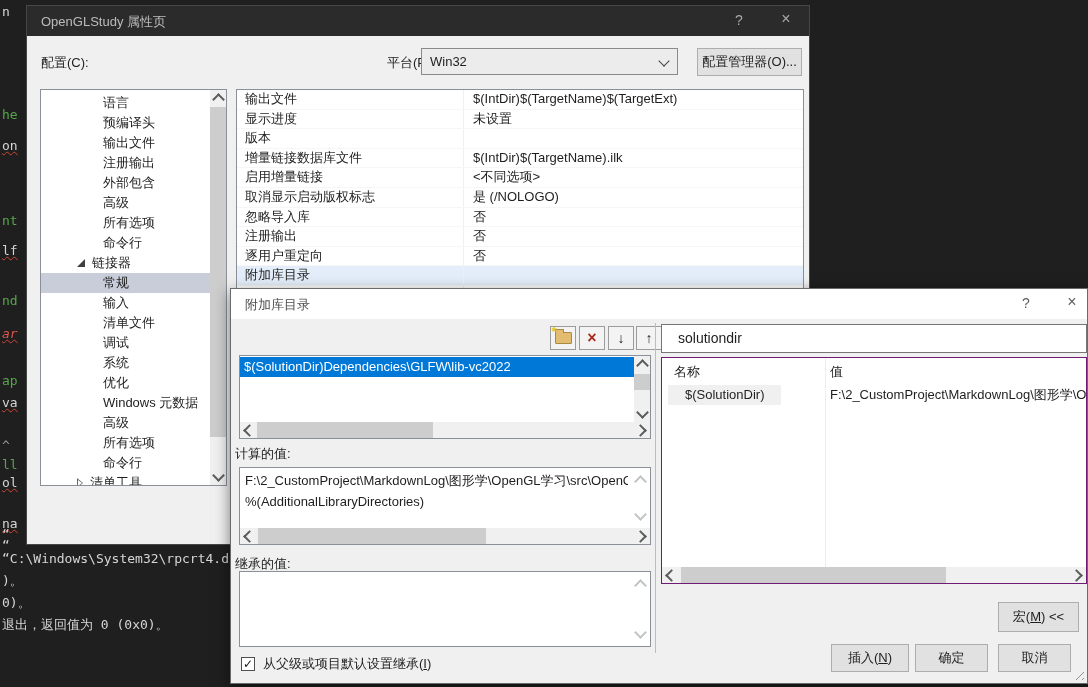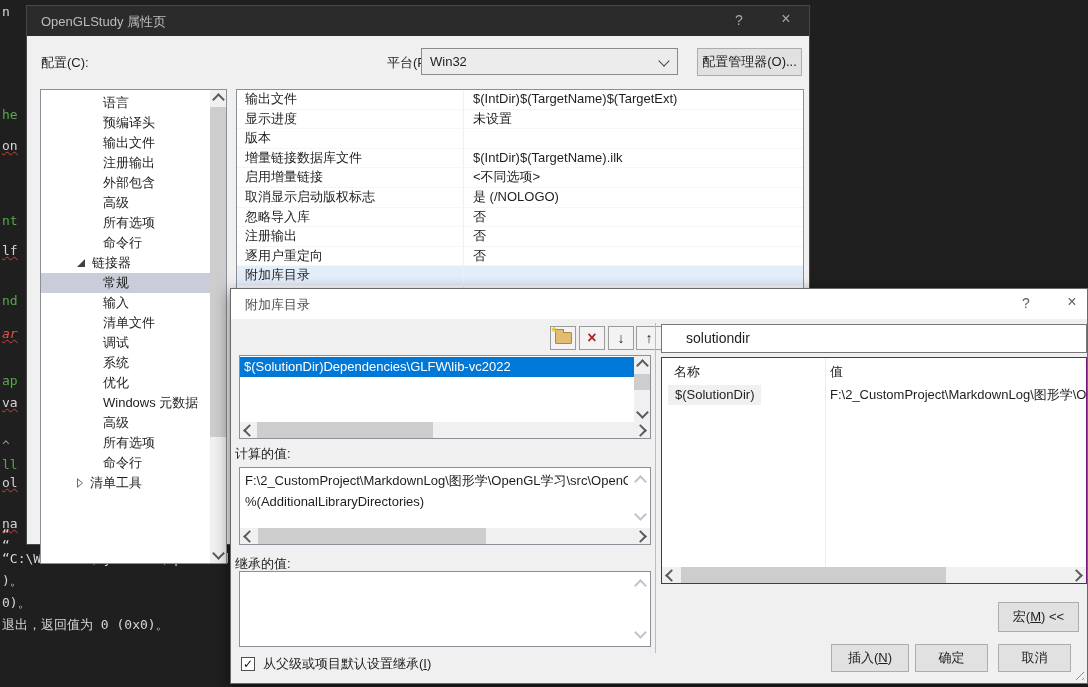--- a/index.html
+++ b/index.html
@@ -26,21 +26,21 @@
                border:1px solid #474747;box-sizing:border-box;}
   #md-titlebar{position:absolute;left:0;top:0;right:0;height:30px;background:#2b2b2b;}
   #md-title{position:absolute;left:14px;top:7px;font-size:13px;color:#bcbcbc;}
   .cap-btn{position:absolute;top:6px;font-size:14px;color:#a8a8a8;width:24px;text-align:center;}
   #cfg-row{position:absolute;left:0;top:42px;right:0;height:30px;font-size:13px;}
   .cfg-label{position:absolute;top:6px;}
   .combo{position:absolute;top:0;height:27px;background:#ececec;border:1px solid #8a8a8a;box-sizing:border-box;}
   .combo .cval{position:absolute;left:8px;top:5px;font-size:13px;}
   .combo .cchev{position:absolute;right:9px;top:8px;width:7px;height:7px;
                 border-left:1.5px solid #464646;border-bottom:1.5px solid #464646;transform:rotate(-45deg);}
-  #tree-panel{position:absolute;left:13px;top:83px;width:187px;height:475px;background:#fff;
+  #tree-panel{position:absolute;left:13px;top:83px;width:187px;height:397px;background:#fff;
               border:1px solid #8a8f98;box-sizing:border-box;overflow:hidden;}
   #tree-items{position:absolute;left:0;top:3px;right:16px;}
   .titem{height:20px;line-height:20px;font-size:13px;padding-left:62px;white-space:nowrap;display:flex;align-items:center;}
   .titem.parent{padding-left:36px;}
   .titem.selected{background:#c8cdd9;}
   .arrow{display:inline-block;margin-right:7px;}
   .arrow.exp{width:0;height:0;border-bottom:8px solid #3f3f3f;border-left:8px solid transparent;}
   .arrow.col{width:0;height:0;border-left:6px solid #6a6a6a;border-top:5px solid transparent;
              border-bottom:5px solid transparent;position:relative;}
   .arrow.col::after{content:'';position:absolute;left:-5px;top:-3px;border-left:4px solid #fff;
@@ -80,29 +80,29 @@
   .sd-label{position:absolute;left:4px;font-size:13px;}
   .valbox{position:absolute;left:8px;width:412px;background:#fff;border:1px solid #8a8f98;box-sizing:border-box;overflow:hidden;}
   .valbox .lines{position:absolute;left:5px;top:2px;right:22px;font-size:13px;line-height:21px;
            white-space:pre;overflow:hidden;}
   #sd-check{position:absolute;left:10px;top:366px;display:flex;align-items:center;font-size:13px;}
   #cbx{width:14px;height:14px;background:#fff;border:1px solid #4f4f4f;box-sizing:border-box;
        display:flex;align-items:center;justify-content:center;margin-right:8px;}
   #cbx span{font-size:12px;font-weight:bold;color:#111;line-height:12px;}
   #sd-divider{position:absolute;left:424px;top:34px;width:1px;height:330px;background:#bdbdbd;}
   #macro-input{position:absolute;left:430px;top:35px;width:426px;height:29px;background:#fff;
-       border:1px solid #767676;box-sizing:border-box;font-size:14px;line-height:27px;padding-left:24px;}
+       border:1px solid #767676;box-sizing:border-box;font-size:14px;line-height:27px;padding-left:16px;}
   #macro-table{position:absolute;left:430px;top:68px;width:426px;height:227px;background:#fff;
        border:1px solid #701a75;box-sizing:border-box;overflow:hidden;}
   #macro-table .hdr{position:absolute;left:0;top:0;right:0;height:26px;font-size:13px;}
   #macro-table .hdr .c1{position:absolute;left:12px;top:5px;}
   #macro-table .hdr .c2{position:absolute;left:168px;top:5px;}
   #macro-colline{position:absolute;left:163px;top:0;bottom:16px;width:1px;background:#ededed;}
   #macro-row{position:absolute;left:0;top:27px;right:0;height:22px;font-size:13px;line-height:20px;}
-  #macro-row .chip{position:absolute;left:6px;top:0;background:#f0f0f0;padding:0 7px;}
+  #macro-row .chip{position:absolute;left:6px;top:0;background:#f0f0f0;padding:0 17px;}
   #macro-row .mval{position:absolute;left:168px;top:0;right:0;white-space:nowrap;overflow:hidden;}
   .grip{position:absolute;right:3px;bottom:3px;width:12px;height:12px;
         background:repeating-linear-gradient(135deg,transparent 0 3px,#909090 3px 4px);
         clip-path:polygon(100% 0,100% 100%,0 100%);}
   u{text-decoration:underline;}
 </style>
 </head>
 <body>
 
 <div id="stage">

